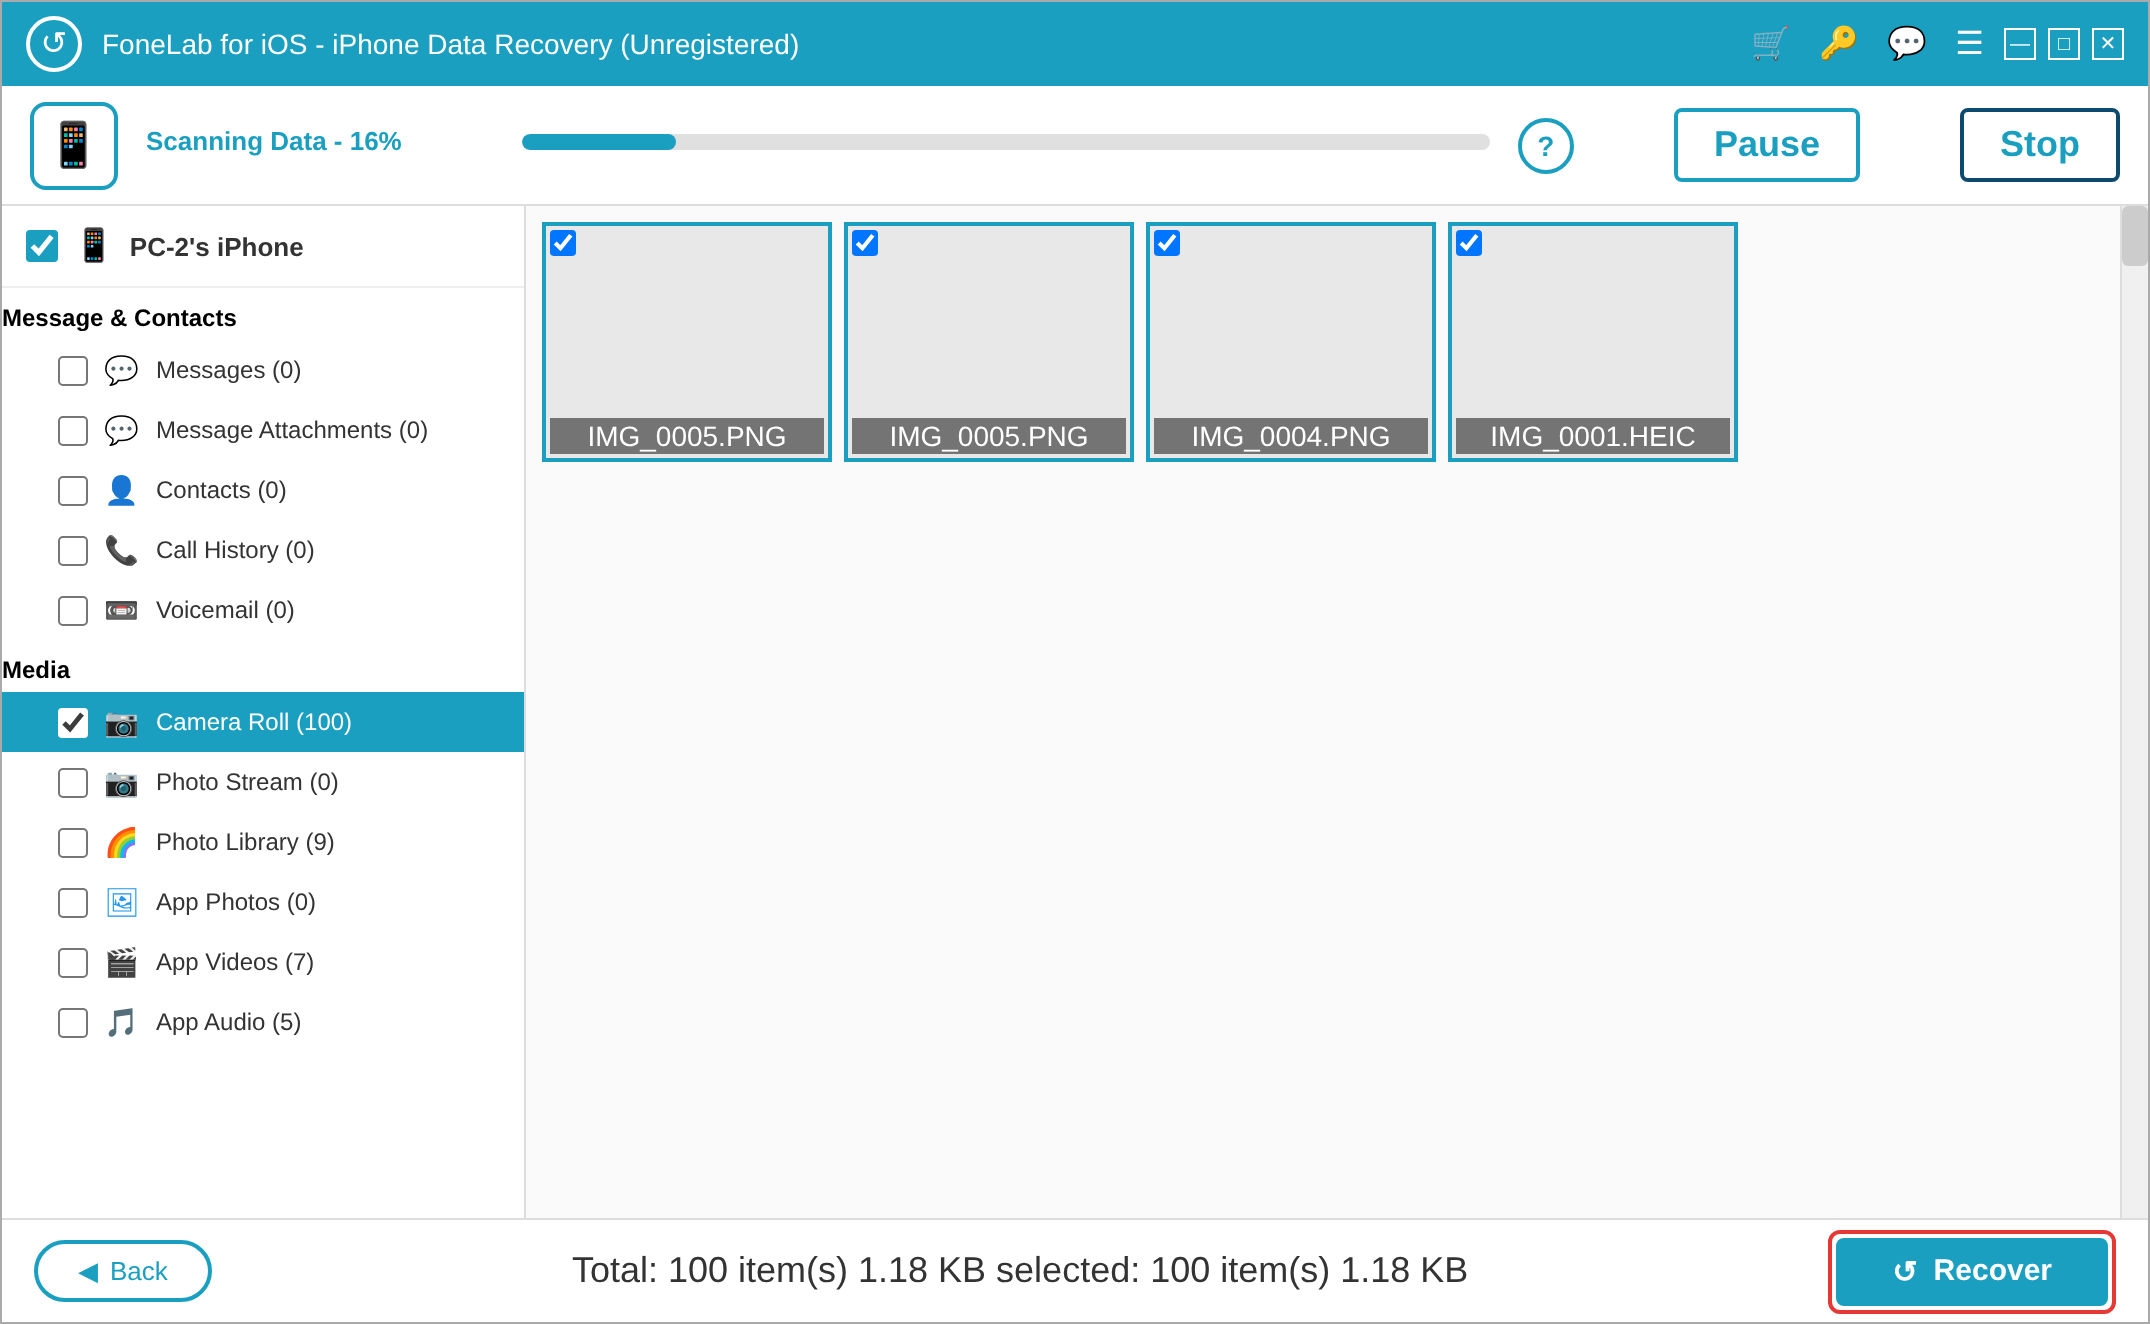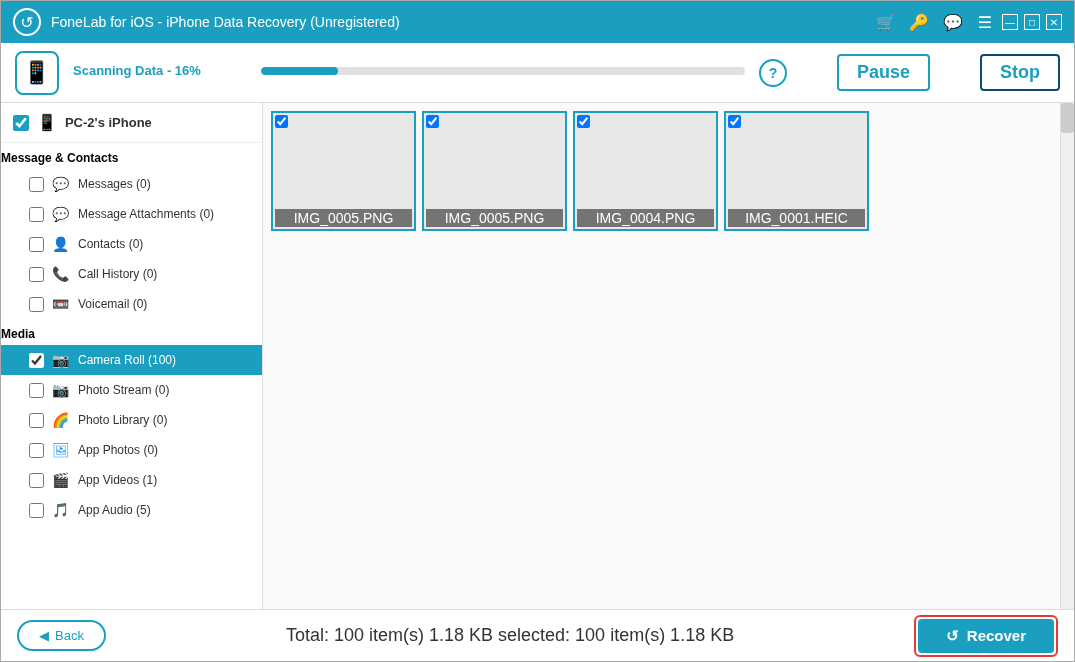--- a/index.html
+++ b/index.html
@@ -164,31 +164,31 @@
         <span class="item-label">Camera Roll (100)</span>
       </div>
       <div class="sidebar-item">
         <input type="checkbox" class="item-checkbox" style="">
         <div class="item-icon icon-dark">📷</div>
         <span class="item-label">Photo Stream (0)</span>
       </div>
       <div class="sidebar-item">
         <input type="checkbox" class="item-checkbox" style="">
         <div class="item-icon icon-orange">🌈</div>
-        <span class="item-label">Photo Library (0)</span>
+        <span class="item-label">Photo Library (9)</span>
       </div>
       <div class="sidebar-item">
         <input type="checkbox" class="item-checkbox" style="">
         <div class="item-icon icon-blue">🖼</div>
         <span class="item-label">App Photos (0)</span>
       </div>
       <div class="sidebar-item">
         <input type="checkbox" class="item-checkbox" style="">
         <div class="item-icon icon-blue">🎬</div>
-        <span class="item-label">App Videos (1)</span>
+        <span class="item-label">App Videos (7)</span>
       </div>
       <div class="sidebar-item">
         <input type="checkbox" class="item-checkbox" style="">
         <div class="item-icon icon-teal">🎵</div>
         <span class="item-label">App Audio (5)</span>
       </div>
     </div>
 
     <div class="content-area">
       <div class="content-main">

